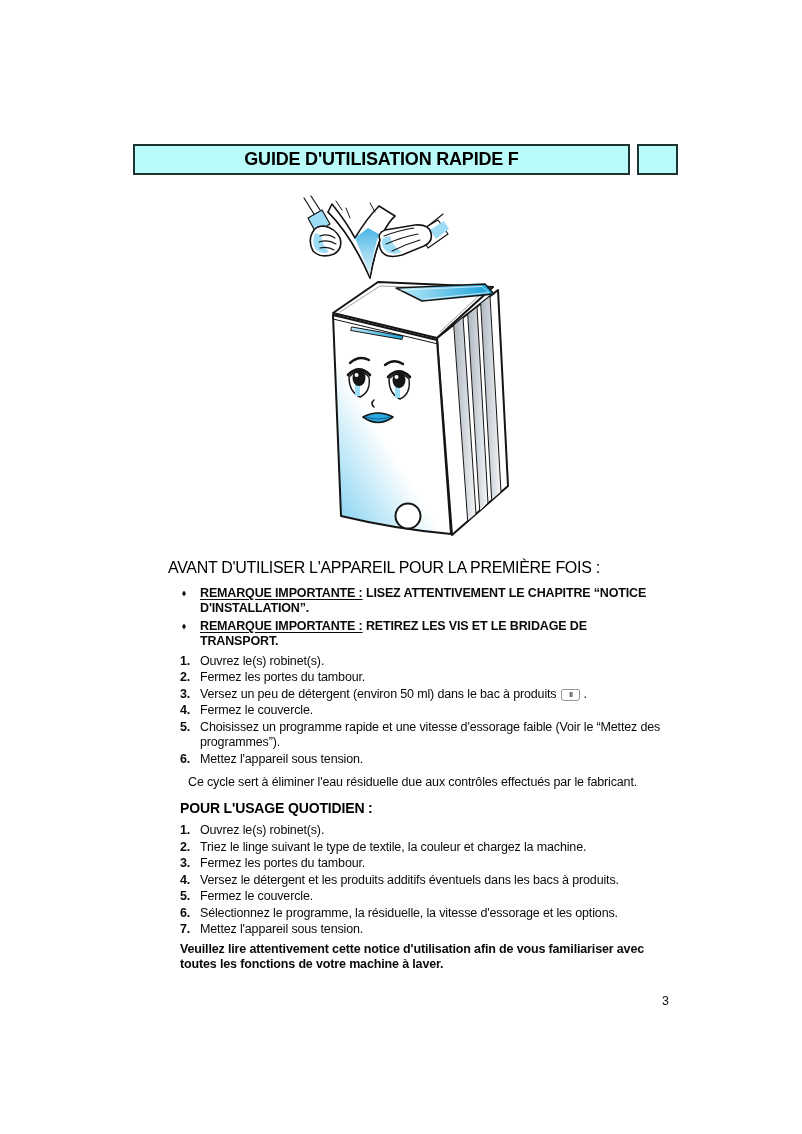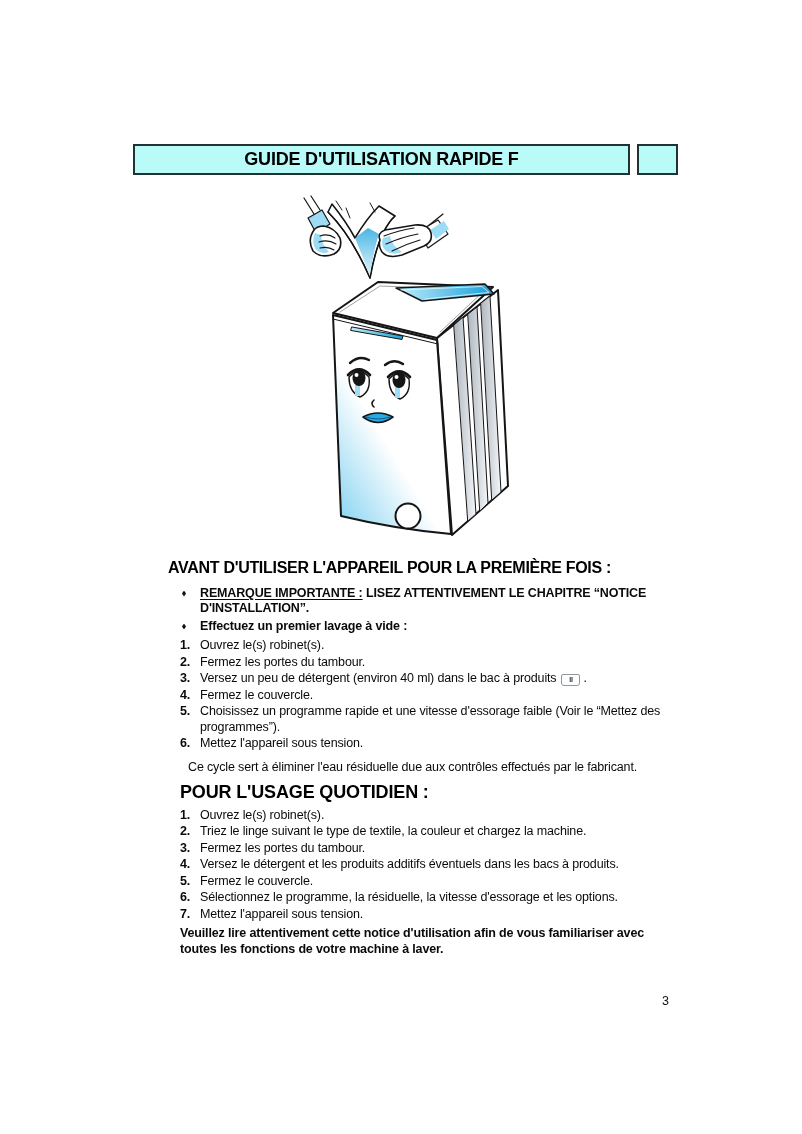--- a/index.html
+++ b/index.html
@@ -10,36 +10,36 @@
           background:#b9fbf9;border:2px solid #203333;
           display:flex;align-items:center;justify-content:center;}
   .banner span{font-size:18px;font-weight:bold;letter-spacing:-0.2px;color:#000;}
   .banner-side{position:absolute;left:637px;top:144px;width:37px;height:27px;
           background:#b9fbf9;border:2px solid #203333;}
   
   .illu{position:absolute;left:280px;top:188px;width:280px;height:365px;}
   
   .content{position:absolute;left:168px;top:560px;width:502px;
            font-size:12.5px;letter-spacing:-0.15px;line-height:15.5px;color:#0a0a0a;}
-  .h1{font-size:16px;font-weight:bold;letter-spacing:-0.3px;margin:0 0 10px 0;color:#000;}
+  .h1{font-size:16px;font-weight:normal;letter-spacing:-0.3px;margin:0 0 10px 0;color:#000;}
   .indent{margin-left:12px;}
   .bullet-row{display:flex;margin:0 12px 2px 0;}
   .bullet-mark{flex:0 0 20px;position:relative;}
   .bullet-mark::before{content:"";position:absolute;left:2px;top:5px;width:4px;height:6px;
            background:#111;clip-path:polygon(50% 0,100% 50%,50% 100%,0 50%);}
   .bullet-text{flex:1;font-weight:bold;}
   .ul{text-decoration:underline;text-underline-offset:2px;}
   .step{display:flex;margin:0 0 1px 0;}
   .step .num{flex:0 0 20px;font-weight:bold;}
   .step .txt{flex:1;}
   .bac-icon{display:inline-block;min-width:13px;padding:0 2px;height:10px;line-height:9px;
             border:1px solid #90989e;border-radius:2px 2px 3px 3px;margin:0 3px 0 5px;
             font-size:7px;font-weight:bold;text-align:center;color:#333;vertical-align:0.5px;}
   .footnote{margin:8px;}
-  .h2{font-size:18px;font-weight:bold;margin:10px 0 7px 0;color:#000;}
+  .h2{font-size:14px;font-weight:bold;margin:10px 0 7px 0;color:#000;}
   .closing{font-weight:bold;margin-top:4px;width:484px;}
   .pageno{position:absolute;left:662px;top:994px;font-size:12.5px;color:#111;
           font-family:"Liberation Sans","DejaVu Sans",sans-serif;}
 </style>
 </head>
 <body>
 
 <div class="page">
 
   <div class="banner">
@@ -137,35 +137,38 @@
     <div class="indent">
       <div class="bullet-row">
         <span class="bullet-mark"></span>
         <div class="bullet-text">
           <span class="ul">REMARQUE IMPORTANTE :</span>
           <span>LISEZ ATTENTIVEMENT LE CHAPITRE “NOTICE D'INSTALLATION”.</span>
         </div>
       </div>
       <div class="bullet-row">
         <span class="bullet-mark"></span>
-        <div class="bullet-text">Effectuez un premier lavage à vide :</div>
+        <div class="bullet-text">
+          <span class="ul">REMARQUE IMPORTANTE :</span>
+          <span>RETIREZ LES VIS ET LE BRIDAGE DE TRANSPORT.</span>
+        </div>
       </div>
 
       <div class="steps" style="margin-top:4px;">
         <div class="step">
           <span class="num">1.</span>
           <div class="txt">Ouvrez le(s) robinet(s).</div>
         </div>
         <div class="step">
           <span class="num">2.</span>
           <div class="txt">Fermez les portes du tambour.</div>
         </div>
         <div class="step">
           <span class="num">3.</span>
-          <div class="txt"><span>Versez un peu de détergent (environ 40 ml) dans le bac à produits</span><span class="bac-icon"><span>II</span></span><span>.</span></div>
+          <div class="txt"><span>Versez un peu de détergent (environ 50 ml) dans le bac à produits</span><span class="bac-icon"><span>II</span></span><span>.</span></div>
         </div>
         <div class="step">
           <span class="num">4.</span>
           <div class="txt">Fermez le couvercle.</div>
         </div>
         <div class="step">
           <span class="num">5.</span>
           <div class="txt">Choisissez un programme rapide et une vitesse d'essorage faible (Voir le “Mettez des programmes”).</div>
         </div>
         <div class="step">

